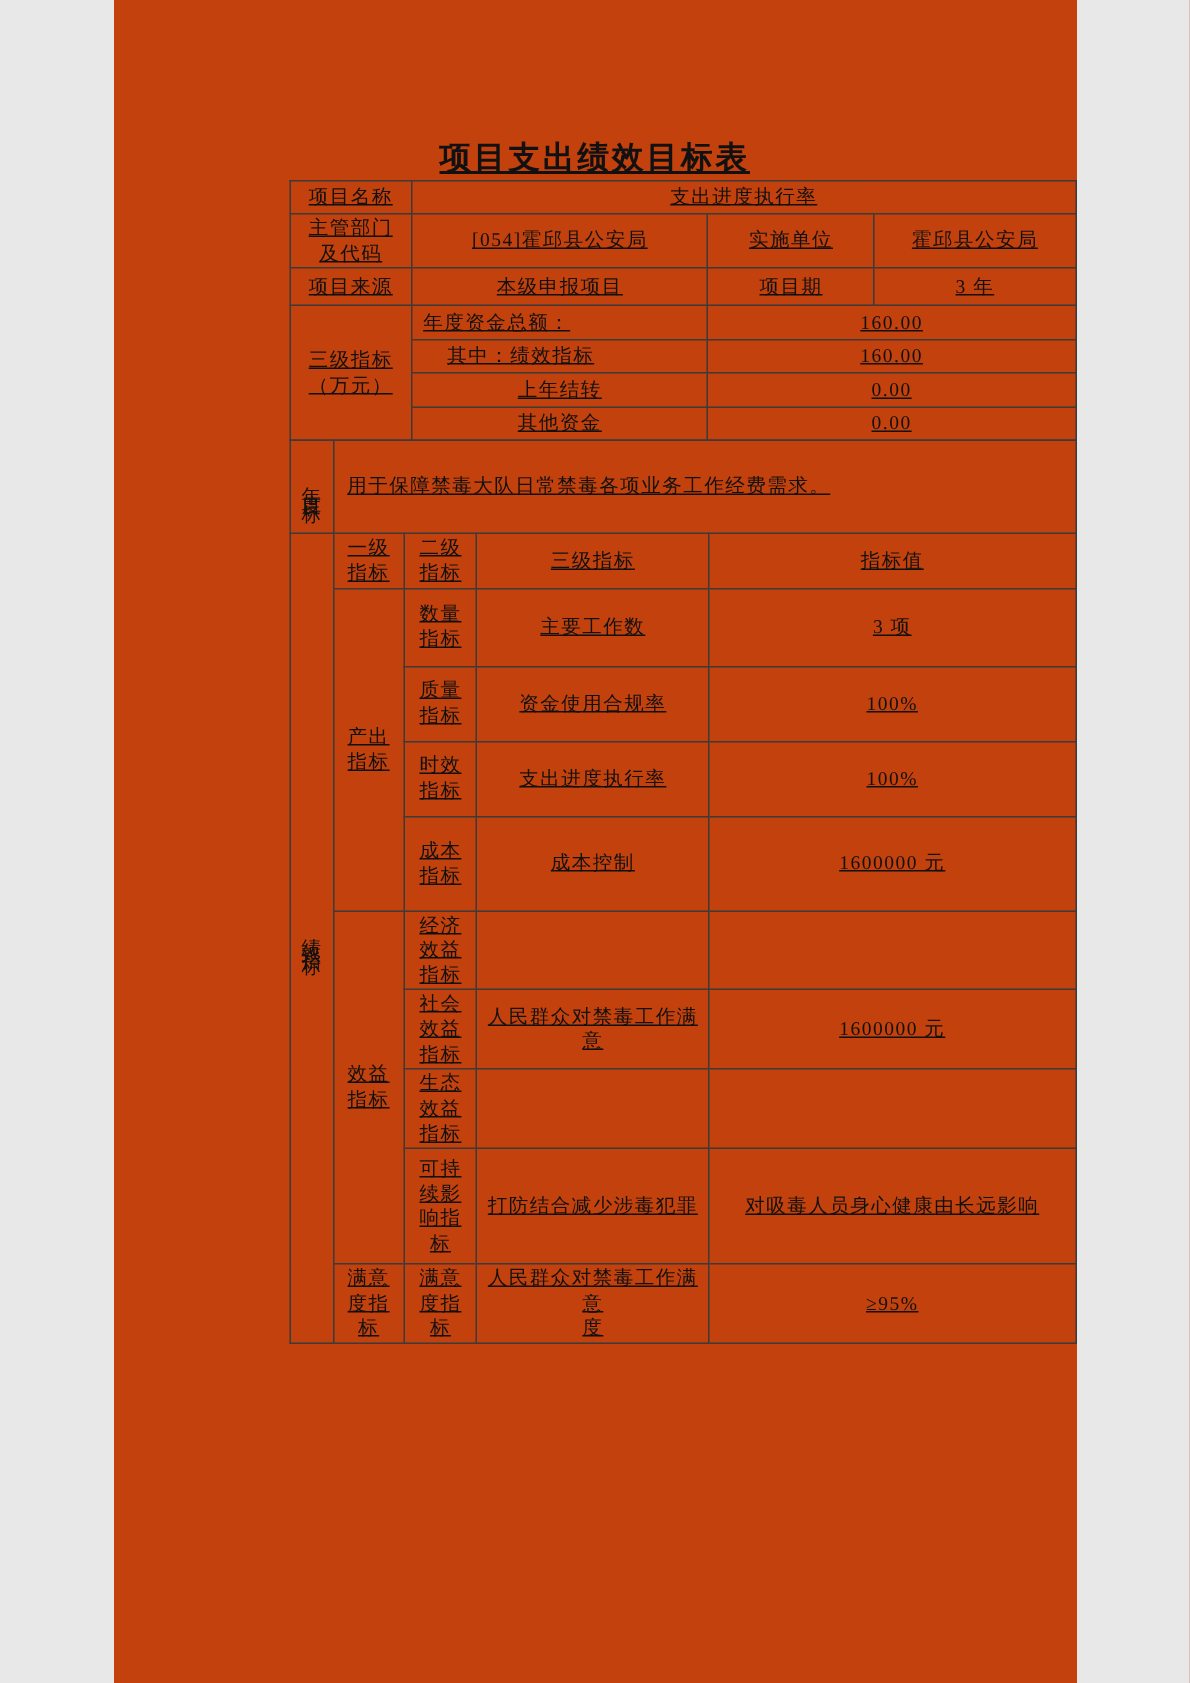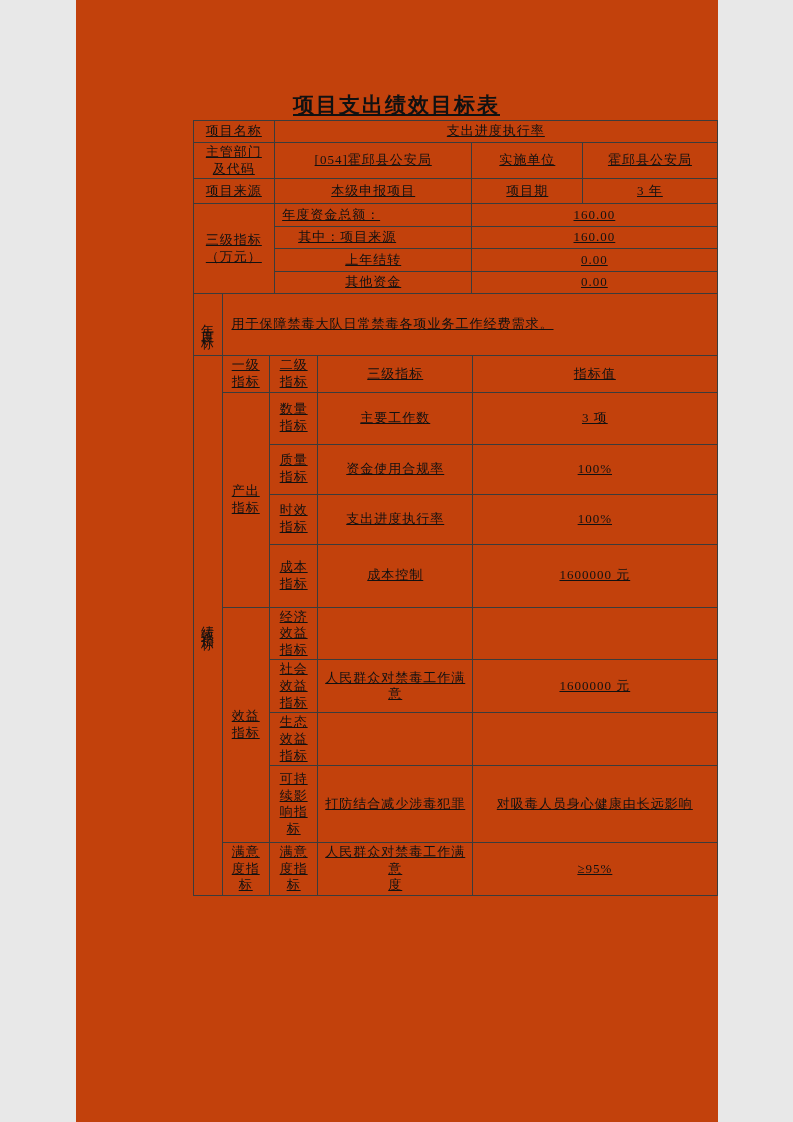--- a/index.html
+++ b/index.html
@@ -99,21 +99,21 @@
       <td>项目期</td>
       <td>3 年</td>
     </tr>
     <tr style="height:23px">
       <td rowspan="4">三级指标
 （万元）</td>
       <td class="left-pad-sm">年度资金总额：</td>
       <td colspan="2">160.00</td>
     </tr>
     <tr style="height:22px">
-      <td class="left-pad-md">其中：项目来源</td>
+      <td class="left-pad-md">其中：绩效指标</td>
       <td colspan="2">160.00</td>
     </tr>
     <tr style="height:23px">
       <td>上年结转</td>
       <td colspan="2">0.00</td>
     </tr>
     <tr style="height:22px">
       <td>其他资金</td>
       <td colspan="2">0.00</td>
     </tr>

